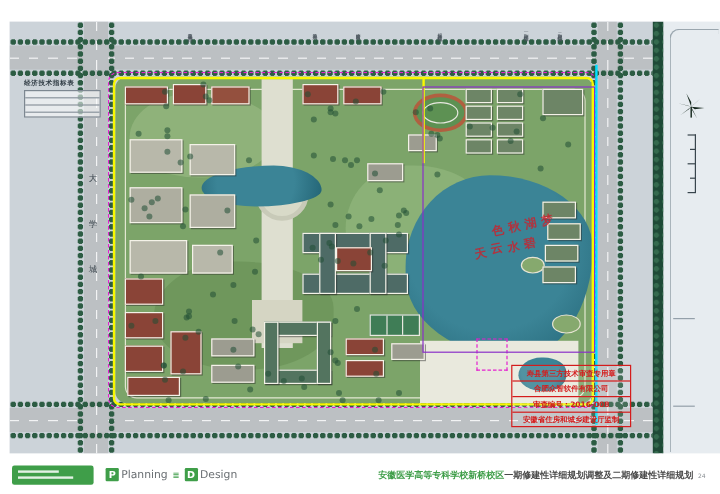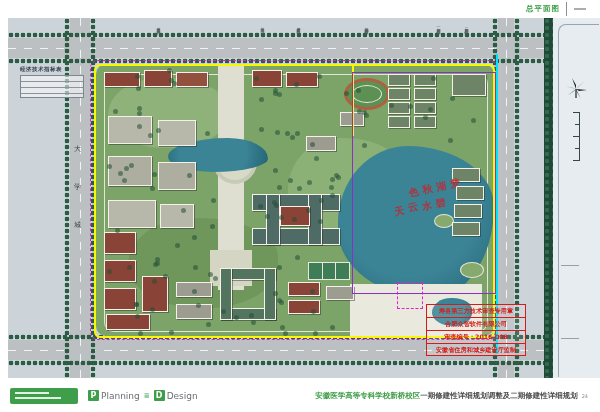--- a/index.html
+++ b/index.html
@@ -66,25 +66,20 @@
   .proj{position:absolute;right:12px;top:13px;font-size:7.5px;font-weight:bold;white-space:nowrap;}
   .proj .green{color:#3f9e49;}
   .proj .dark{color:#4a4a4a;}
   .proj .page{font-size:5px;color:#8a8f93;margin-left:4px;font-weight:normal;}
 </style>
 </head>
 <body>
 
 <div class="canvas">
 
-  <div class="top-margin">
-    <span class="sheet-title">总平面图</span>
-    <span class="title-divider"></span>
-    <span class="title-dash"></span>
-  </div>
 
   <div class="map">
 
     <div class="abs road" style="left:0;top:20px;width:536px;height:20px;">
       <div class="abs roadline-h" style="left:0;top:10px;width:536px;"></div>
     </div>
     <div class="abs road" style="left:0;top:322px;width:536px;height:20px;">
       <div class="abs roadline-h" style="left:0;top:10px;width:536px;"></div>
     </div>
     <div class="abs road" style="left:62px;top:0;width:20px;height:360px;">

